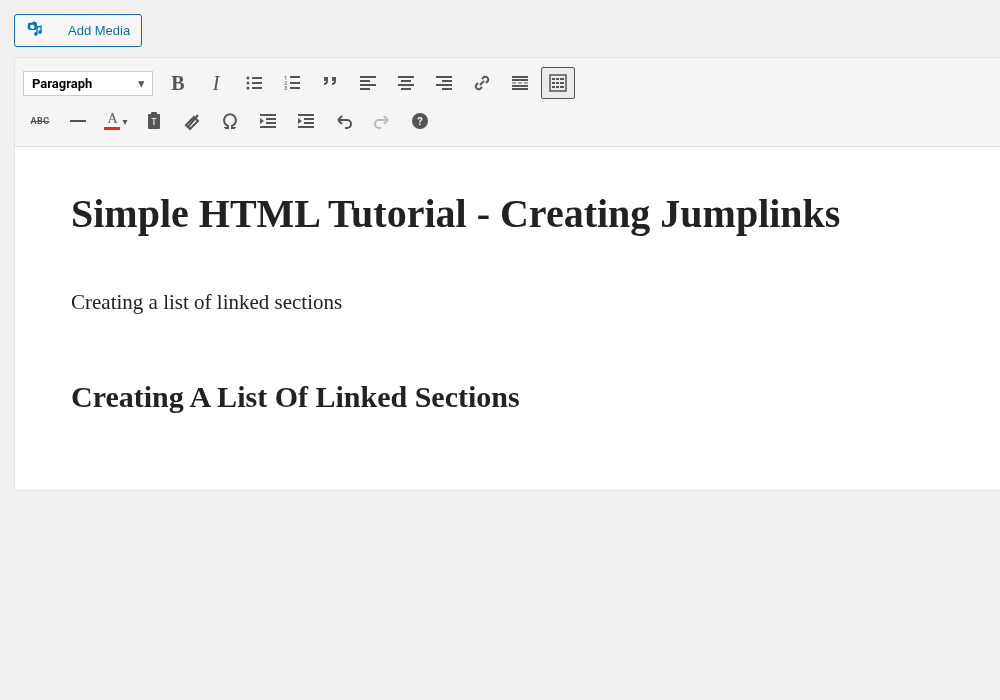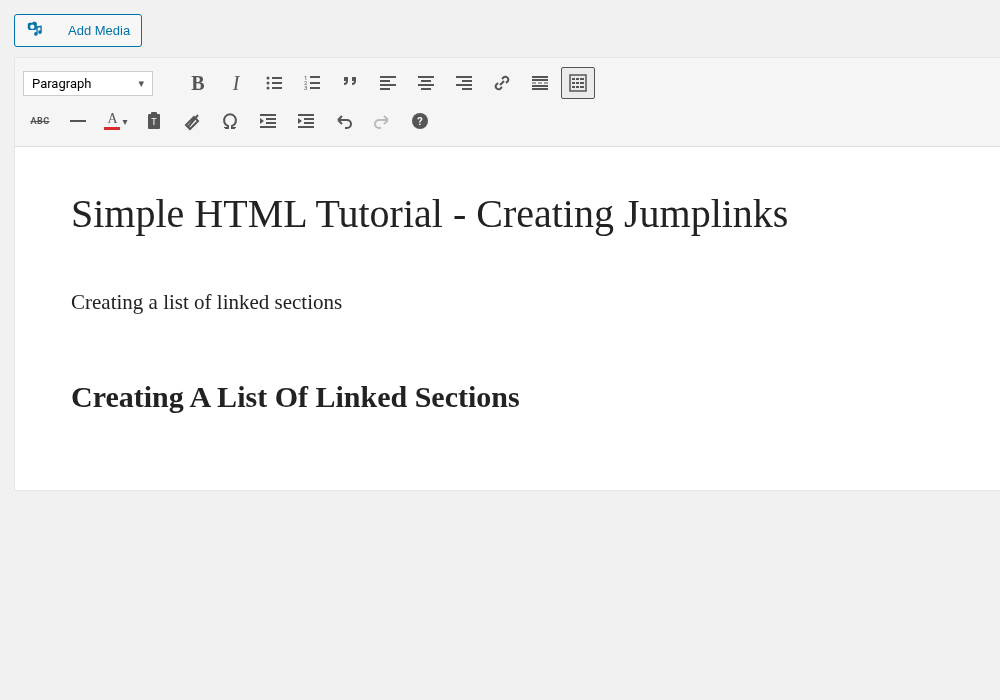--- a/index.html
+++ b/index.html
@@ -46,21 +46,22 @@
 .format-select {
   background: #fff;
   border: 1px solid #ccc;
   padding: 4px 8px;
   font-size: 13px;
   min-width: 130px;
   display: flex;
   align-items: center;
   justify-content: space-between;
   cursor: pointer;
-  margin-right: 24px;
+  margin-right: 4px;
+  font-weight: bold;
 }
 .format-select::after {
   content: "▾";
   color: #555;
   font-size: 11px;
 }
 .tb-btn {
   width: 34px;
   height: 32px;
   display: inline-flex;
@@ -94,21 +95,21 @@
 .text-color-swatch .letter { font-family: Georgia, serif; font-size: 14px; color: #555; line-height: 1; }
 .text-color-swatch .bar { width: 16px; height: 3px; background: #d92d2d; }
 .text-color-btn .drop { font-size: 10px; color: #555; }
 .content-area {
   padding: 44px 56px 40px 56px;
   font-family: Georgia, "Times New Roman", serif;
   color: #222;
 }
 .content-area h1 {
   font-size: 40px;
-  font-weight: 400;
+  font-weight: 700;
   line-height: 1.15;
   margin-bottom: 48px;
 }
 .content-area p {
   font-size: 21px;
   line-height: 1.65;
   margin-bottom: 30px;
 }
 .content-area h2 {
   font-size: 30px;

